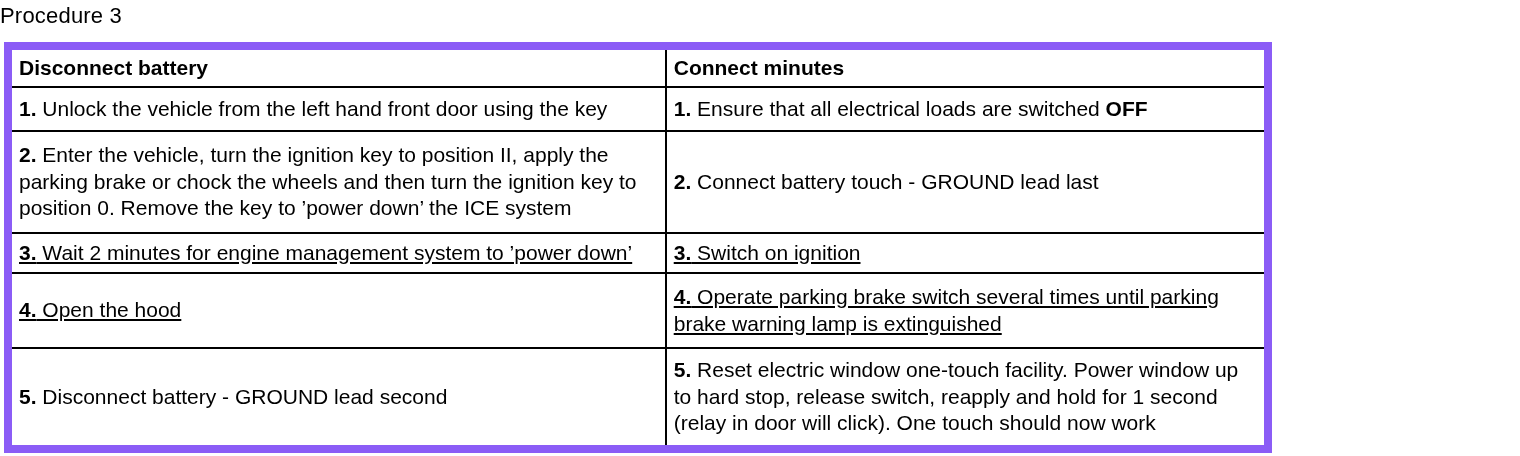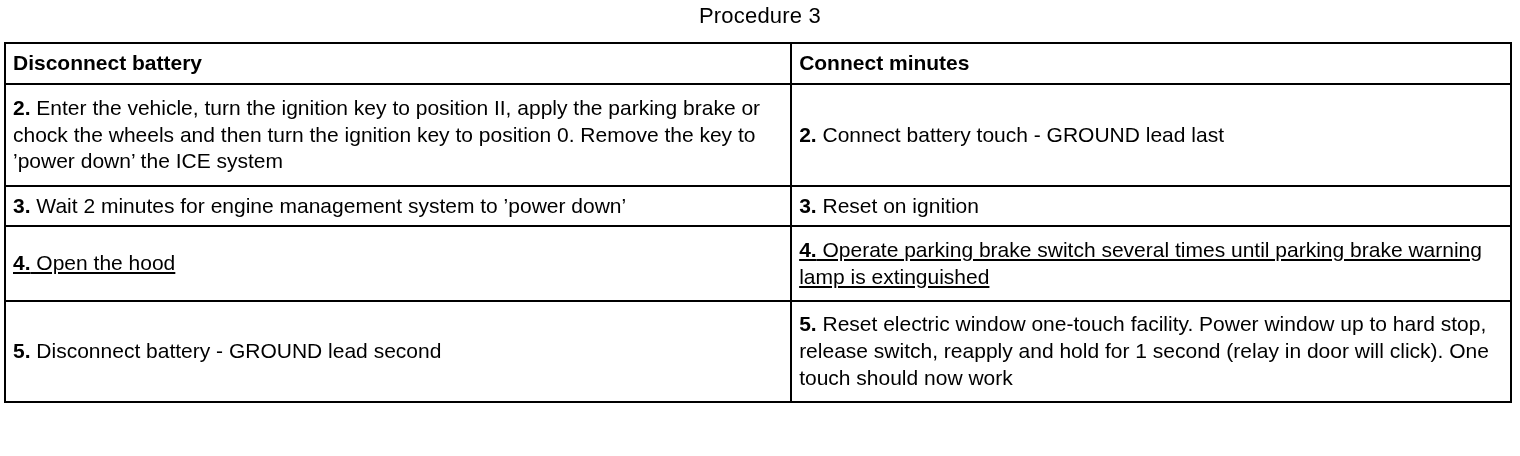--- a/index.html
+++ b/index.html
@@ -14,53 +14,52 @@
     background: #ffffff;
     color: #000000;
     font-family: "Liberation Sans", sans-serif;
     overflow: hidden;
   }
   .title {
     position: absolute;
     top: 3px;
     left: 0;
     width: 100%;
-    text-align: center;
     font-size: 22px;
     font-weight: normal;
     letter-spacing: 0.2px;
   }
   table.proc {
     position: absolute;
     top: 42px;
     left: 4px;
-    width: 1508px;
+    width: 1268px;
     border-collapse: collapse;
     table-layout: fixed;
-    border: 2px solid #8b5cf6;
+    border: 8px solid #8b5cf6;
     font-size: 21px;
     line-height: 1.28;
   }
   table.proc col.c-left  { width: 52.2%; }
   table.proc col.c-right { width: 47.8%; }
   table.proc th, table.proc td {
     border: 2px solid #000000;
     padding: 2px 7px 2px 7px;
     vertical-align: middle;
     text-align: left;
     overflow: hidden;
   }
   table.proc th {
     font-weight: bold;
     font-size: 21px;
   }
   tr.r-header { height: 41px; }
   tr.r1 { height: 44px; }
   tr.r2 { height: 102px; }
-  tr.r3 { height: 40px; }
+  tr.r3 { height: 40px; text-decoration: underline; }
   tr.r4 { height: 75px; text-decoration: underline; }
   tr.r5 { height: 101px; }
   .seg-bold { font-weight: bold; }
 </style>
 </head>
 <body>
 
 <div class="page">
 
   <div class="title">Procedure 3</div>
@@ -68,27 +67,31 @@
   <table class="proc">
     <colgroup>
       <col class="c-left">
       <col class="c-right">
     </colgroup>
     <tbody>
       <tr class="r-header">
         <th>Disconnect battery</th>
         <th>Connect minutes</th>
       </tr>
+      <tr class="r1">
+        <td><span class="seg-bold">1.</span><span> Unlock the vehicle from the left hand front door using the key</span></td>
+        <td><span class="seg-bold">1.</span><span> Ensure that all electrical loads are switched </span><span class="seg-bold">OFF</span></td>
+      </tr>
       <tr class="r2">
         <td><span class="seg-bold">2.</span><span> Enter the vehicle, turn the ignition key to position II, apply the parking brake or chock the wheels and then turn the ignition key to position 0. Remove the key to ’power down’ the ICE system</span></td>
         <td><span class="seg-bold">2.</span><span> Connect battery touch - GROUND lead last</span></td>
       </tr>
       <tr class="r3">
         <td><span class="seg-bold">3.</span><span> Wait 2 minutes for engine management system to ’power down’</span></td>
-        <td><span class="seg-bold">3.</span><span> Reset on ignition</span></td>
+        <td><span class="seg-bold">3.</span><span> Switch on ignition</span></td>
       </tr>
       <tr class="r4">
         <td><span class="seg-bold">4.</span><span> Open the hood</span></td>
         <td><span class="seg-bold">4.</span><span> Operate parking brake switch several times until parking brake warning lamp is extinguished</span></td>
       </tr>
       <tr class="r5">
         <td><span class="seg-bold">5.</span><span> Disconnect battery - GROUND lead second</span></td>
         <td><span class="seg-bold">5.</span><span> Reset electric window one-touch facility. Power window up to hard stop, release switch, reapply and hold for 1 second (relay in door will click). One touch should now work</span></td>
       </tr>
     </tbody>

